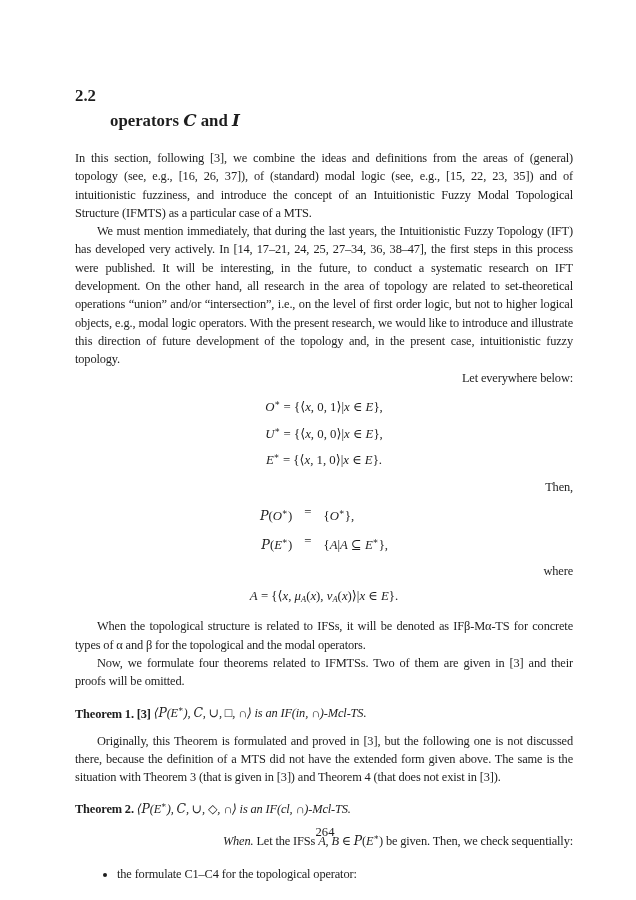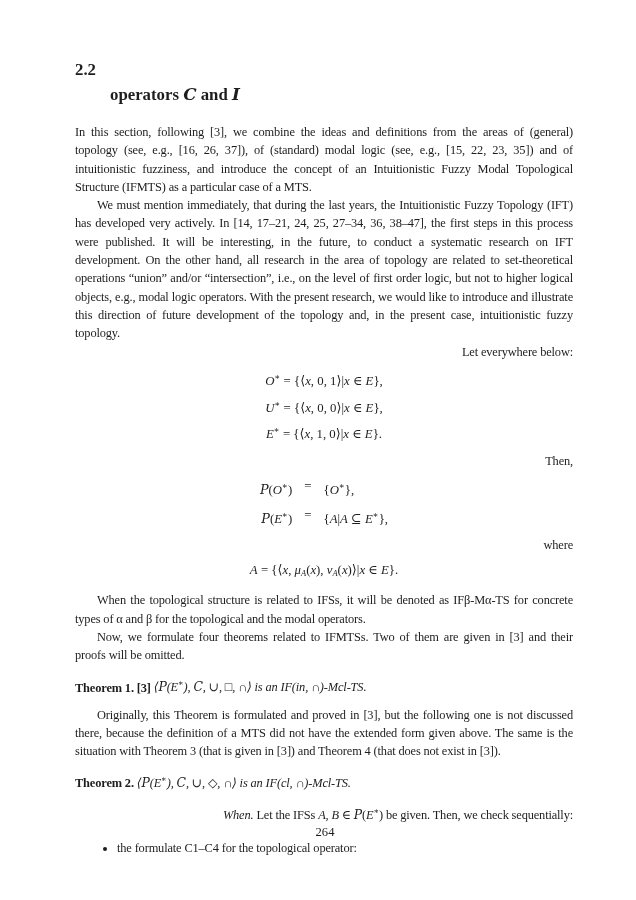--- a/index.html
+++ b/index.html
@@ -12,21 +12,21 @@
     height: 900px;
     font-family: "Liberation Serif", "DejaVu Serif", serif;
     color: #1d1d1d;
     overflow: hidden;
   }
   .page {
     position: relative;
     width: 636px;
     height: 900px;
     box-sizing: border-box;
-    padding: 58px 63px 0 75px;
+    padding: 84px 63px 0 75px;
     background: #ffffff;
   }
   
   .heading {
     display: flex;
     gap: 14px;
     font-weight: bold;
     font-size: 16.8px;
     line-height: 24px;
     margin: 0 0 16px 0;

